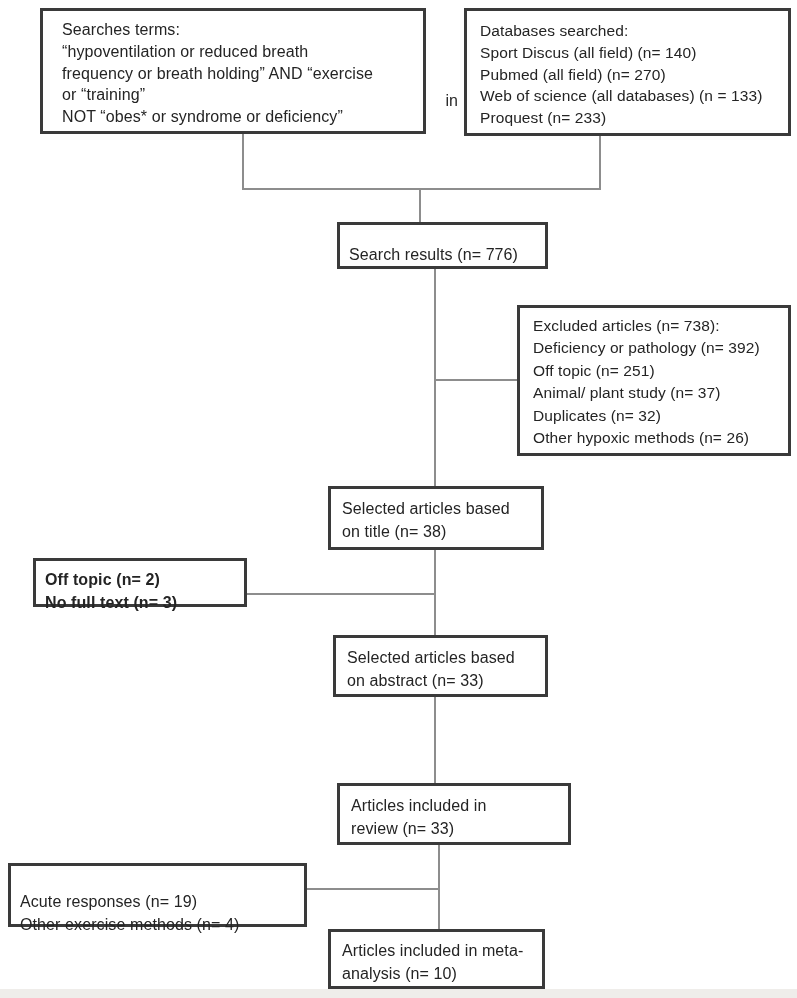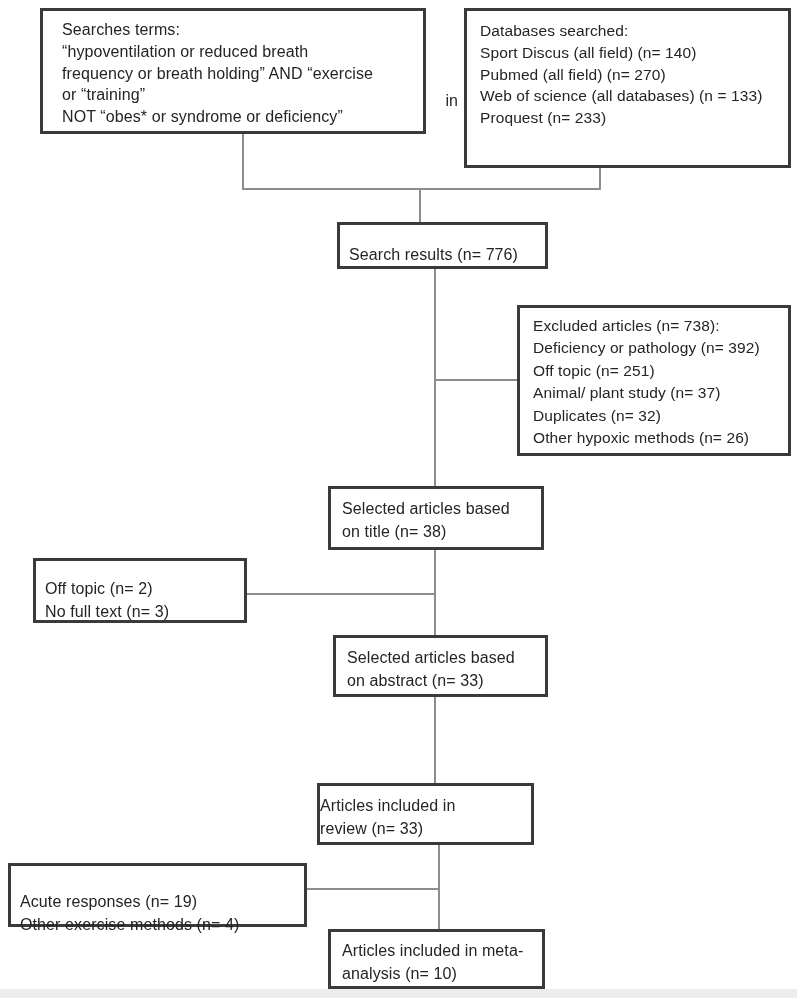--- a/index.html
+++ b/index.html
@@ -72,21 +72,21 @@
   <div class="box" style="left:40px; top:8px; width:386px; height:126px; padding:8px 6px 16px 19px;">
     <div class="line">Searches terms:</div>
     <div class="line">“hypoventilation or reduced breath</div>
     <div class="line">frequency or breath holding” AND “exercise</div>
     <div class="line">or “training”</div>
     <div class="line">NOT “obes* or syndrome or deficiency”</div>
   </div>
 
   <div class="in-label" style="left:428px; top:92px; width:30px;">in</div>
 
-  <div class="box" style="left:464px; top:8px; width:327px; height:160px; padding:9px 2px 0 13px; font-size:15.5px;">
+  <div class="box" style="left:464px; top:8px; width:327px; height:128px; padding:9px 2px 0 13px; font-size:15.5px;">
     <div class="line">Databases searched:</div>
     <div class="line">Sport Discus (all field) (n= 140)</div>
     <div class="line">Pubmed (all field) (n= 270)</div>
     <div class="line">Web of science (all databases) (n = 133)</div>
     <div class="line">Proquest (n= 233)</div>
   </div>
 
   <div class="box center-box" style="left:337px; top:222px; width:211px; height:47px; padding-left:9px;">
     <div class="line">Search results (n= 776)</div>
   </div>
@@ -98,31 +98,31 @@
     <div class="line">Animal/ plant study (n= 37)</div>
     <div class="line">Duplicates (n= 32)</div>
     <div class="line">Other hypoxic methods (n= 26)</div>
   </div>
 
   <div class="box two-line" style="left:328px; top:486px; width:216px; height:64px; padding:8px 4px 0 11px;">
     <div class="line">Selected articles based</div>
     <div class="line">on title (n= 38)</div>
   </div>
 
-  <div class="box two-line" style="left:33px; top:558px; width:214px; height:65px; padding:16px 4px 0 9px;">
+  <div class="box two-line" style="left:33px; top:558px; width:214px; height:49px; padding:7px 4px 0 9px;font-weight:bold;">
     <div class="line">Off topic (n= 2)</div>
     <div class="line">No full text (n= 3)</div>
   </div>
 
   <div class="box two-line" style="left:333px; top:635px; width:215px; height:62px; padding:8px 4px 0 11px;">
     <div class="line">Selected articles based</div>
     <div class="line">on abstract (n= 33)</div>
   </div>
 
-  <div class="box two-line" style="left:317px; top:783px; width:217px; height:62px; padding:8px 4px 0 0;">
+  <div class="box two-line" style="left:337px; top:783px; width:234px; height:62px; padding:8px 4px 0 11px;">
     <div class="line">Articles included in</div>
     <div class="line">review (n= 33)</div>
   </div>
 
   <div class="box two-line" style="left:8px; top:863px; width:299px; height:64px; padding:24px 4px 0 9px;">
     <div class="line">Acute responses (n= 19)</div>
     <div class="line">Other exercise methods (n= 4)</div>
   </div>
 
   <div class="box two-line" style="left:328px; top:929px; width:217px; height:60px; padding:7px 4px 17px 11px;">

